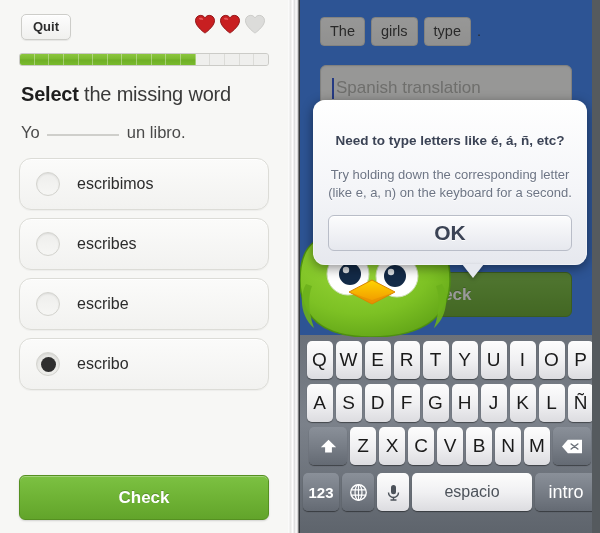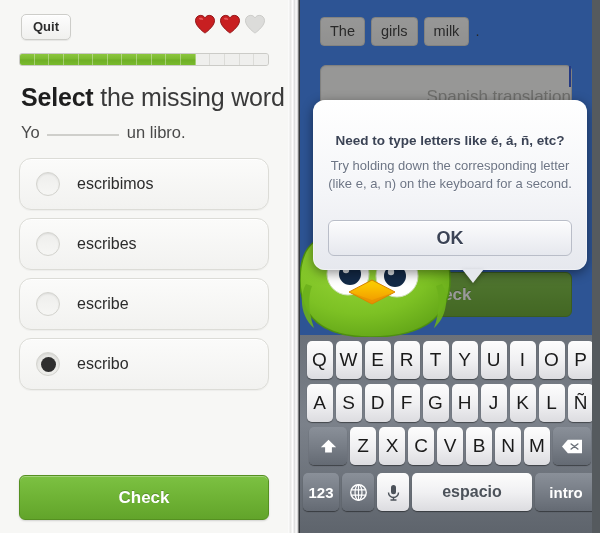--- a/index.html
+++ b/index.html
@@ -44,21 +44,21 @@
   .seg { flex: 1 1 0; border-right: 1px solid rgba(255,255,255,0.55); }
   .seg:last-child { border-right: none; }
   .seg.on {
     background: linear-gradient(to bottom, #8cc63e 0%, #7ab82e 48%, #6fae26 52%, #79bb2d 100%);
     border-right-color: rgba(255,255,255,0.35);
   }
   .seg.off { background: #efefed; border-right-color: #dcdcd8; }
 
   .prompt {
     position: absolute; left: 21px; top: 83px;
-    font-size: 25px; color: #3a3a3a; letter-spacing: -0.2px;
+    font-size: 20px; color: #3a3a3a; letter-spacing: -0.2px;
   }
   .prompt b { font-weight: bold; color: #1e1e1e; }
   .sentence {
     position: absolute; left: 21px; top: 122px;
     font-size: 16.5px; color: #4a4a4a;
   }
   .blank {
     display: inline-block; width: 72px;
     border-bottom: 2px solid #cfcfcb;
     margin: 0 3px; vertical-align: 2px; height: 14px;
@@ -114,23 +114,22 @@
   .chip {
     padding: 5px 9px 6px; font-size: 14.5px; color: #333;
     background: linear-gradient(to bottom, #fcfcfb, #f0f0ee);
     border: 1px solid #d7d7d2; border-radius: 4px;
   }
   .period { font-size: 14.5px; color: #333; padding-bottom: 2px; }
 
   .answer-input {
     position: absolute; left: 20px; top: 65px; width: 252px; height: 46px;
     background: #fbfbfa; border: 1px solid #d4d4cf; border-radius: 6px;
-    display: flex; align-items: flex-end;
+    display: flex; align-items: center;
     box-shadow: 0 1px 2px rgba(0,0,0,0.05) inset;
-    flex-direction: column;
   }
   .caret { width: 2px; height: 21px; background: #2d52d8; margin-left: 11px; flex: none; }
   .placeholder { margin-left: 2px; font-size: 17px; color: #b2b2ae; }
 
   .check-btn-dim {
     position: absolute; left: 20px; top: 272px; width: 252px; height: 45px;
     background: linear-gradient(to bottom, #7cc142 0%, #6fb335 50%, #62a42a 100%);
     border: 1px solid #559021; border-radius: 6px;
     color: #ffffff; font-size: 17px; font-weight: bold;
     display: flex; align-items: center; justify-content: center;
@@ -147,29 +146,29 @@
     border-radius: 12px;
     box-shadow: 0 3px 12px rgba(0,0,0,0.45), 0 0 0 1px rgba(255,255,255,0.4) inset;
     padding: 15px 15px 14px;
   }
   .dlg-title {
     font-size: 13.5px; font-weight: bold; color: #3b4355; text-align: center;
     text-shadow: 0 1px 0 rgba(255,255,255,0.85);
     margin-top: 18px;
   }
   .dlg-body {
-    margin-top: 9px; font-size: 13px; line-height: 1.36; color: #6d7585;
+    margin-top: 18px; font-size: 13px; line-height: 1.36; color: #6d7585;
     text-align: center; text-shadow: 0 1px 0 rgba(255,255,255,0.85);
   }
   .ok-btn {
-    margin-top: 28px; height: 36px;
+    margin-top: 14px; height: 36px;
     background: linear-gradient(to bottom, #fcfcfd, #e6e8ee);
     border: 1px solid #b9bdc8; border-radius: 6px;
     display: flex; align-items: center; justify-content: center;
-    font-size: 18px; font-weight: bold; color: #3b4355;
+    font-size: 21px; font-weight: bold; color: #3b4355;
     text-shadow: 0 1px 0 rgba(255,255,255,0.9);
     box-shadow: 0 1px 0 rgba(255,255,255,0.9) inset;
   }
   .dlg-tail {
     position: absolute; left: 50%; margin-left: 12px; bottom: -13px;
     width: 0; height: 0;
     border-left: 11px solid transparent; border-right: 11px solid transparent;
     border-top: 14px solid #e6e8ee;
     filter: drop-shadow(0 2px 2px rgba(0,0,0,0.25));
   }
@@ -194,22 +193,22 @@
   }
   .key.dark {
     background: linear-gradient(to bottom, #8a9099 0%, #777d86 52%, #646a73 100%);
     color: #ffffff;
   }
   .key.shift { width: 38px; }
   .key.bksp { width: 38px; }
   .key.num { width: 36px; font-size: 15px; font-weight: bold; }
   .key.globe { width: 32px; }
   .key.mic { width: 32px; }
-  .key.space { width: 120px; font-size: 16px; color: #4c525a; font-weight: bold; }
-  .key.enter { width: 62px; font-size: 15px; font-weight: bold; }
+  .key.space { width: 120px; font-size: 16px; color: #4c525a; }
+  .key.enter { width: 62px; font-size: 18px; font-weight: normal; }
   .key svg { display: block; }
 </style>
 </head>
 <body>
 
 <div id="root">
 
   <div class="left-panel">
 
     <div class="quit-btn">
@@ -299,21 +298,21 @@
   </div>
 
   <div class="page-edge"></div>
 
   <div class="right-panel">
 
     <div class="rp-content">
       <div class="chip-row">
         <span class="chip">The</span>
         <span class="chip">girls</span>
-        <span class="chip">milk</span>
+        <span class="chip">type</span>
         <span class="period">.</span>
       </div>
 
       <div class="answer-input">
         <span class="caret"></span>
         <span class="placeholder">Spanish translation</span>
       </div>
 
       <div class="check-btn-dim">
         <span>Check</span>

